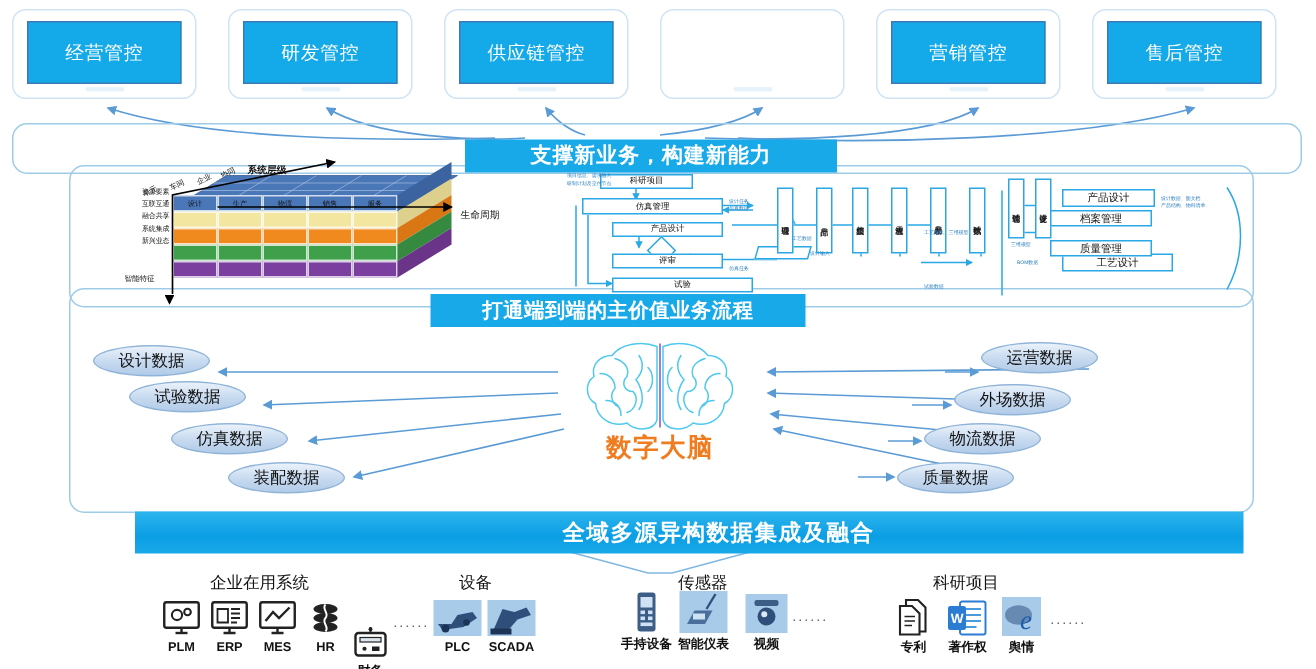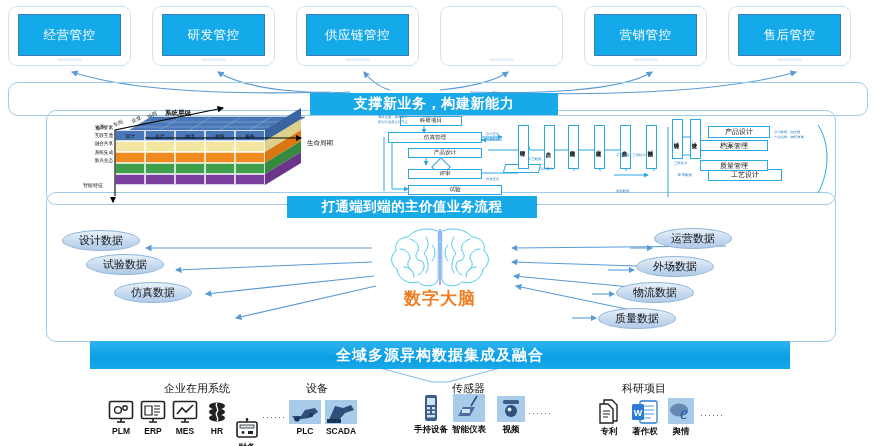--- a/index.html
+++ b/index.html
@@ -49,20 +49,21 @@
     white-space:nowrap;
     z-index:30;
   }
   #banner1{left:310px;top:93px;width:248px;height:22px;font-size:14px;letter-spacing:.6px;}
   #banner2{left:287px;top:196px;width:250px;height:22px;font-size:13.5px;letter-spacing:.4px;}
   #banner3{
     left:90px;top:341px;width:700px;height:28px;
     background:linear-gradient(180deg,#2db4ee 0%,#0a9ee4 60%,#1aa9e8 100%);
     font-size:15px;letter-spacing:1px;font-weight:bold;
     color:#ffffff;
+    padding-left:39px;
   }
 
   
   .panel{
     position:absolute;
     border:1.4px solid #9ecbe8;
     border-radius:10px;
     box-sizing:border-box;
     background:transparent;
   }
@@ -392,20 +393,21 @@
       <path d="M630,28 L652,28"></path>
       <path d="M608,50 L634,50"></path>
       <path d="M592,74 L614,74"></path>
       <path d="M572,98 L596,98"></path>
     </g>
   </svg>
 
   <div class="pill" style="left:62px;top:230px">设计数据</div>
   <div class="pill" style="left:86px;top:254px">试验数据</div>
   <div class="pill" style="left:114px;top:282px">仿真数据</div>
+  <div class="pill" style="left:152px;top:308px">装配数据</div>
 
   <div class="pill" style="left:654px;top:228px">运营数据</div>
   <div class="pill" style="left:636px;top:256px">外场数据</div>
   <div class="pill" style="left:616px;top:282px">物流数据</div>
   <div class="pill" style="left:598px;top:308px">质量数据</div>
 
   <div class="abs" id="brainWrap">
     <svg width="140" height="66" viewBox="0 0 140 66">
       <g fill="none" stroke="#4fc8f0" stroke-width="1" stroke-linecap="round">
         <path d="M68,6 C58,2 44,4 38,12 C30,12 24,18 26,26 C20,30 20,40 27,44 C28,54 38,60 48,57 C54,63 66,62 68,55 Z"></path>
@@ -427,21 +429,21 @@
     </svg>
     <div id="brainLabel">数字大脑</div>
   </div>
 
   <div class="banner" id="banner3">全域多源异构数据集成及融合</div>
 
   <svg class="abs" style="left:380px;top:368px;width:120px;height:14px">
     <path d="M0,0 L120,0 L68,14 L52,14 Z" fill="#ffffff" stroke="#7fb8e0" stroke-width="1"></path>
   </svg>
 
-  <div class="grpTitle" style="left:164px;top:381px">企业在用系统</div>
+  <div class="grpTitle" style="left:140px;top:381px">企业在用系统</div>
 
   <div class="iconItem" style="left:104px;top:396px">
     <div class="iconBox">
       <svg width="26" height="24" viewBox="0 0 26 24">
         <rect x="1.5" y="1.5" width="23" height="17" rx="1.5" fill="#fff" stroke="#222" stroke-width="1.6"></rect>
         <circle cx="10" cy="10" r="3.4" fill="none" stroke="#222" stroke-width="1.4"></circle>
         <circle cx="17" cy="8" r="2.2" fill="none" stroke="#222" stroke-width="1.4"></circle>
         <path d="M9,22 h8" stroke="#222" stroke-width="1.6"></path>
         <path d="M13,18.5 v3.5" stroke="#222" stroke-width="1.6"></path>
       </svg>

